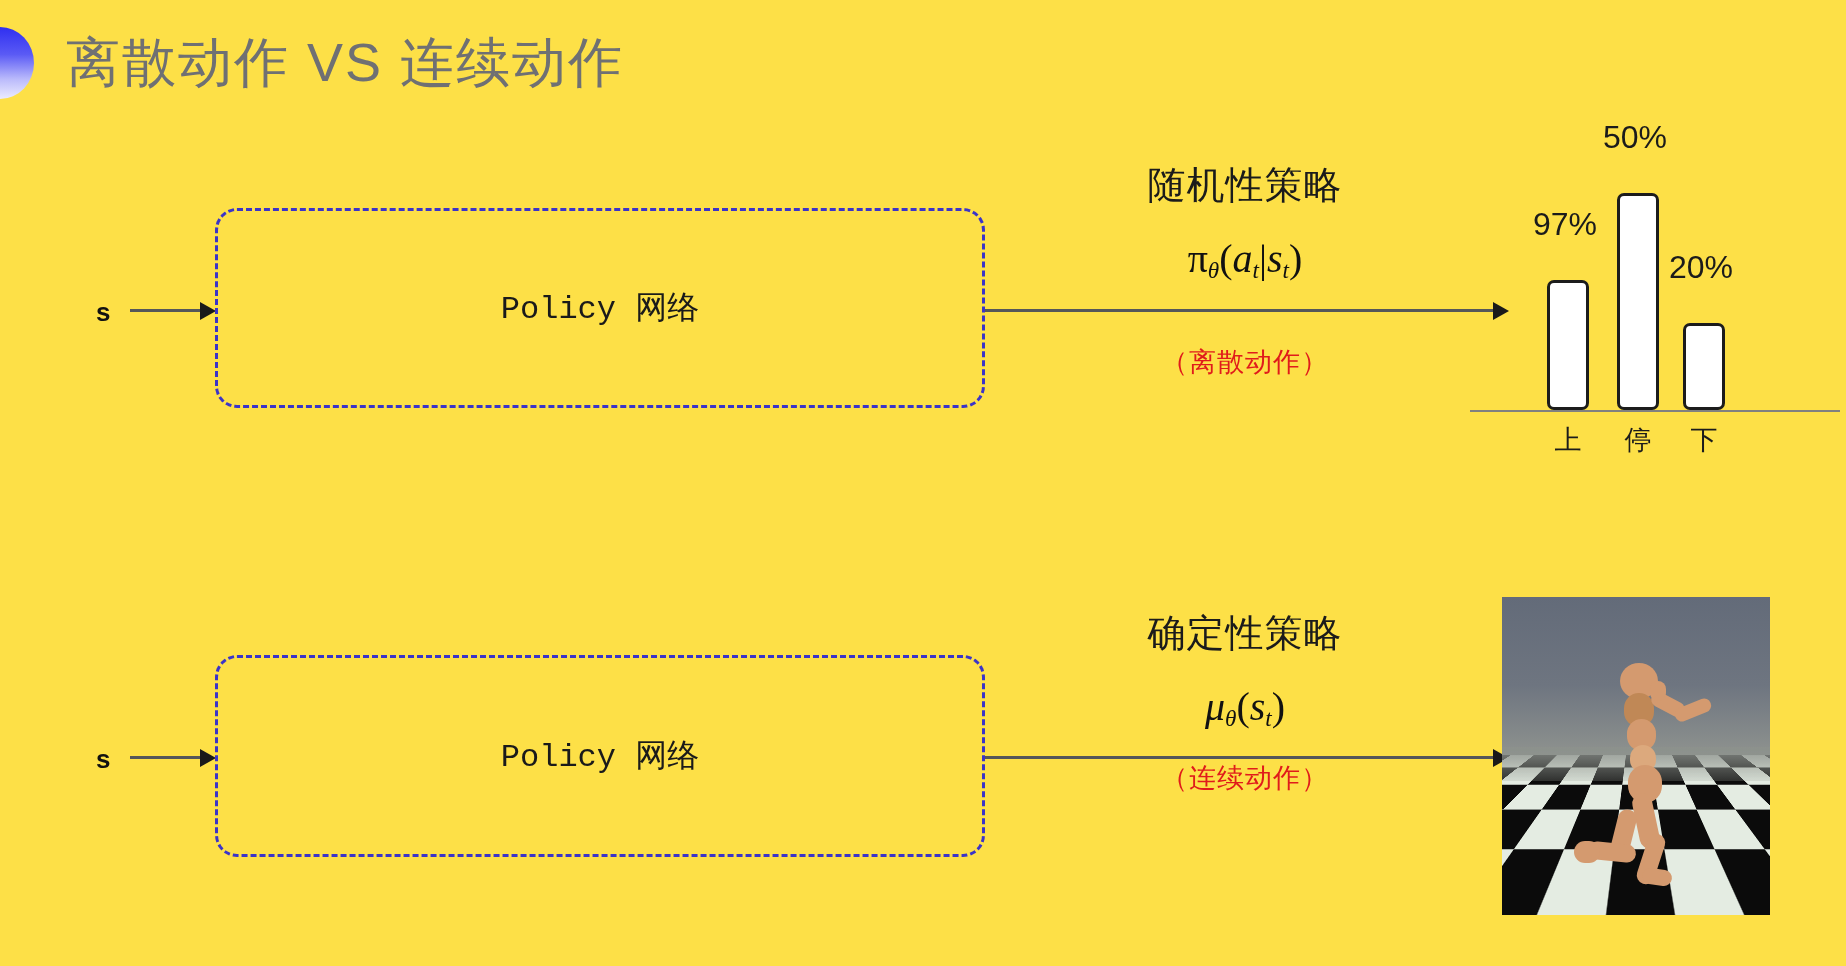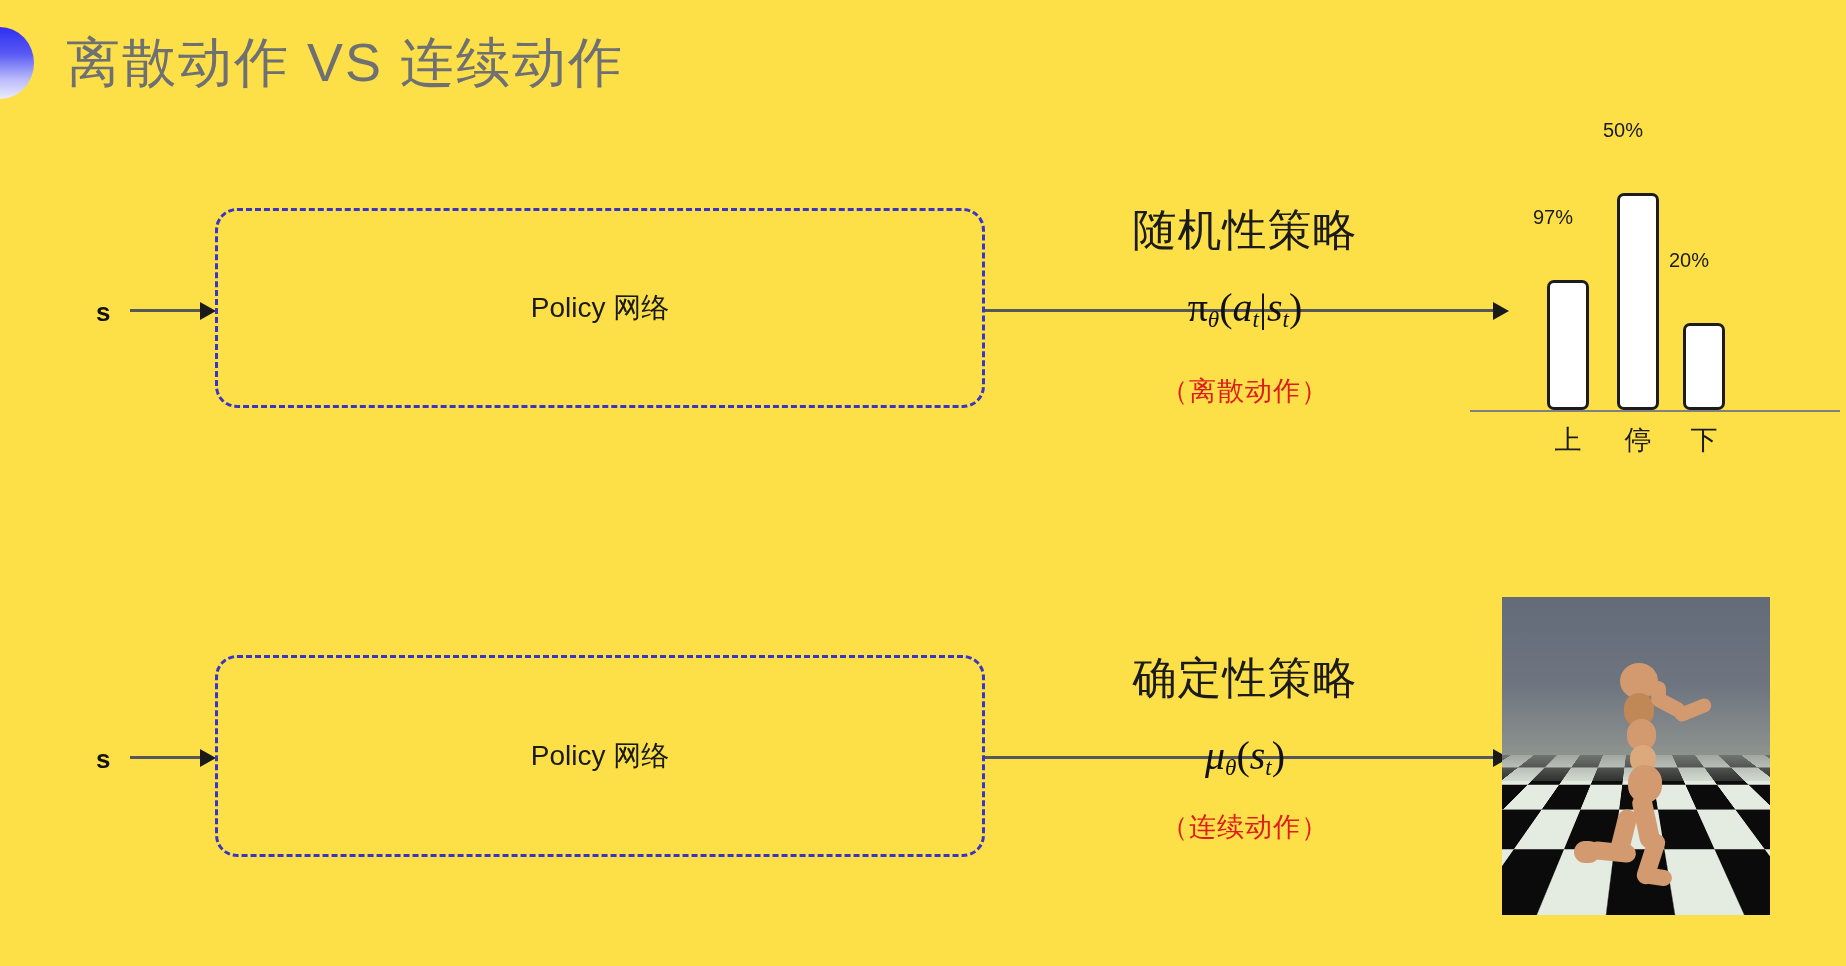--- a/index.html
+++ b/index.html
@@ -47,23 +47,24 @@
     background: transparent;
     box-sizing: border-box;
   }
   .policy-box .policy-label {
     position: absolute;
     left: 0;
     right: 0;
     top: 50%;
     transform: translateY(-50%);
     text-align: center;
-    font-size: 28px;
+    font-size: 32px;
     color: #1a1a1a;
     white-space: nowrap;
+    font-family: Liberation Mono, monospace;
   }
   #policy-box-top   { left: 215px; top: 208px; width: 770px; height: 200px; }
   #policy-box-bot   { left: 215px; top: 655px; width: 770px; height: 202px; }
 
   
   .state-label {
     position: absolute;
     font-size: 26px;
     font-weight: 700;
     color: #111111;
@@ -93,46 +94,45 @@
   #out-arrow-top-head { left: 1493px; top: 302px; }
   #out-arrow-bot-line { left: 985px; top: 756px; width: 510px; }
   #out-arrow-bot-head { left: 1493px; top: 749px; }
 
   
   .annot-col { position: absolute; width: 420px; text-align: center; }
   #annot-top { left: 1035px; top: 160px; }
   #annot-bot { left: 1035px; top: 608px; }
 
   .annot-heading {
-    font-size: 44px;
+    font-size: 38px;
     color: #1b1b1b;
     letter-spacing: 1px;
     white-space: nowrap;
-    margin-top: 41px;
   }
   .annot-formula {
     margin-top: 24px;
     font-family: "Liberation Serif", "DejaVu Serif", serif;
     font-style: italic;
     font-size: 40px;
     color: #111111;
     white-space: nowrap;
   }
   .annot-formula .up { font-style: normal; }
   .annot-formula sub {
     font-size: 0.58em;
     vertical-align: -0.25em;
   }
   .annot-note {
     font-size: 27px;
     color: #e01b1b;
     letter-spacing: 1px;
     white-space: nowrap;
   }
-  #annot-top .annot-note { margin-top: 40px; }
+  #annot-top .annot-note { margin-top: 60px; }
   #annot-bot .annot-note { margin-top: 28px; }
 
   
   #bar-chart {
     position: absolute;
     left: 1470px;
     top: 110px;
     width: 376px;
     height: 340px;
   }
@@ -148,21 +148,21 @@
     position: absolute;
     bottom: 40px;
     width: 42px;
     background: #ffffff;
     border: 3px solid #1c1c1c;
     border-radius: 7px;
     box-sizing: border-box;
   }
   #bar-chart .bar-value {
     position: absolute;
-    font-size: 20px;
+    font-size: 32px;
     color: #1b1b1b;
     white-space: nowrap;
   }
   #bar-chart .bar-cat {
     position: absolute;
     top: 312px;
     width: 60px;
     text-align: center;
     font-size: 27px;
     color: #1b1b1b;

